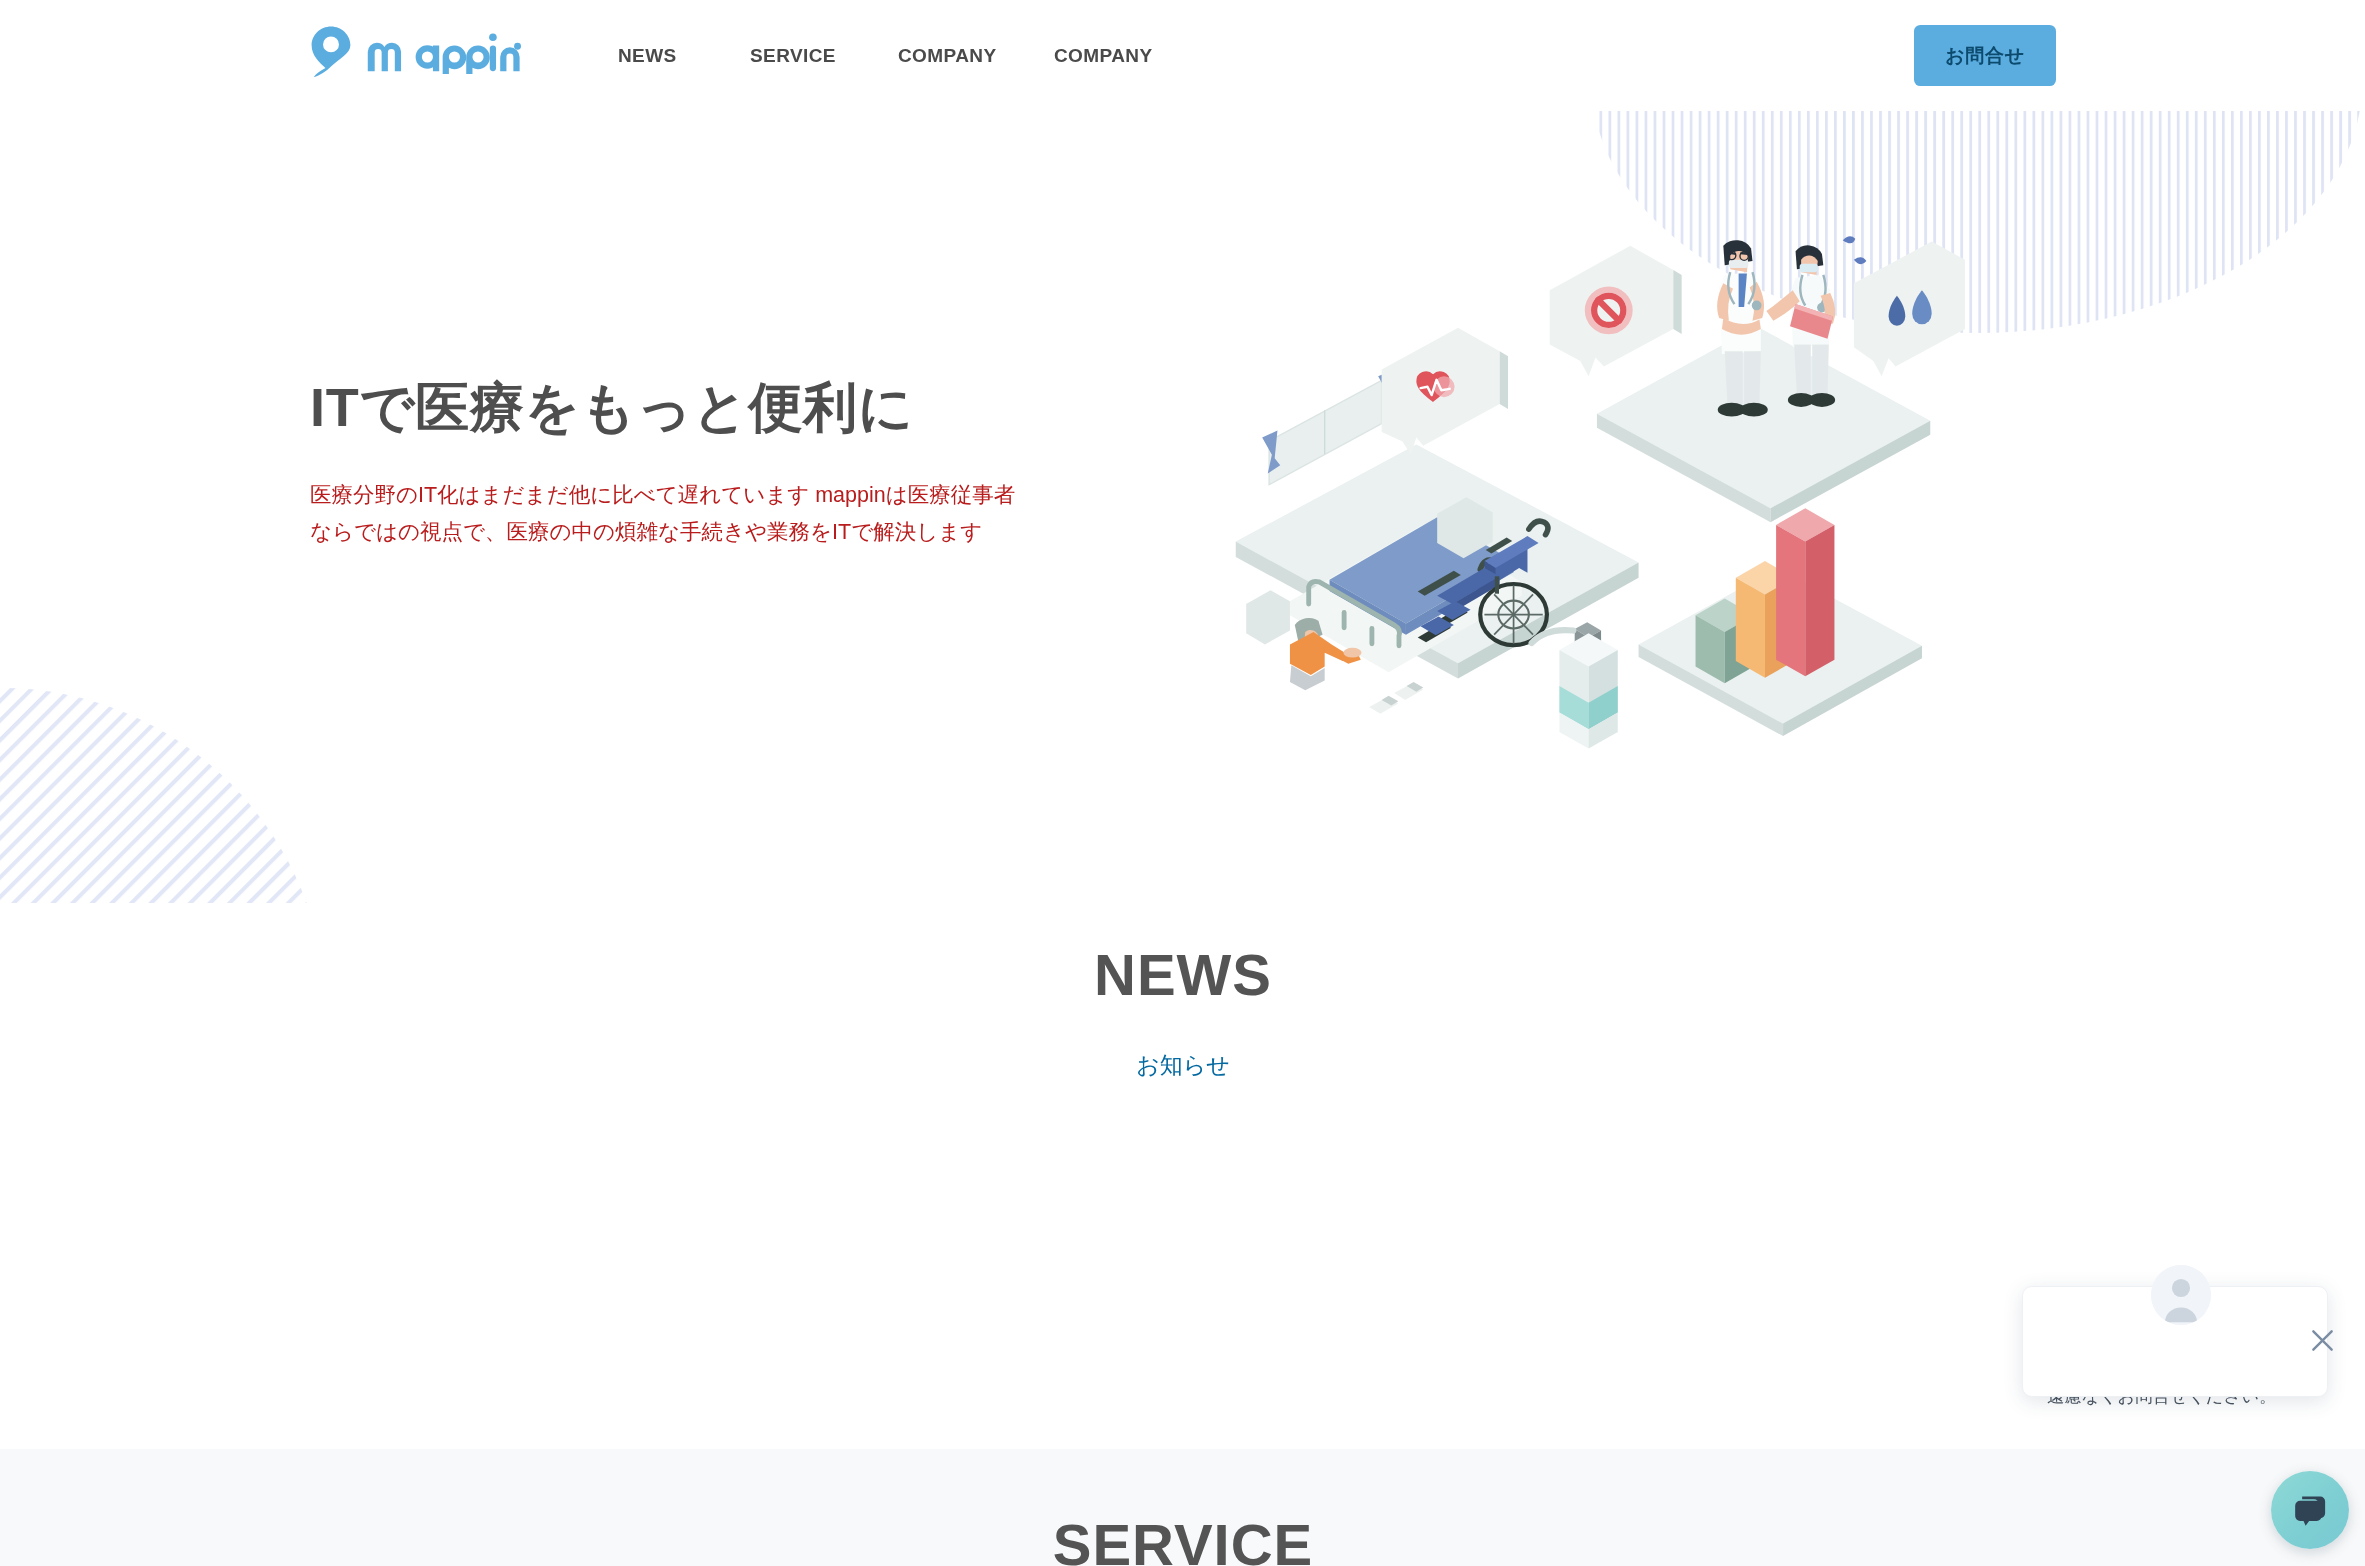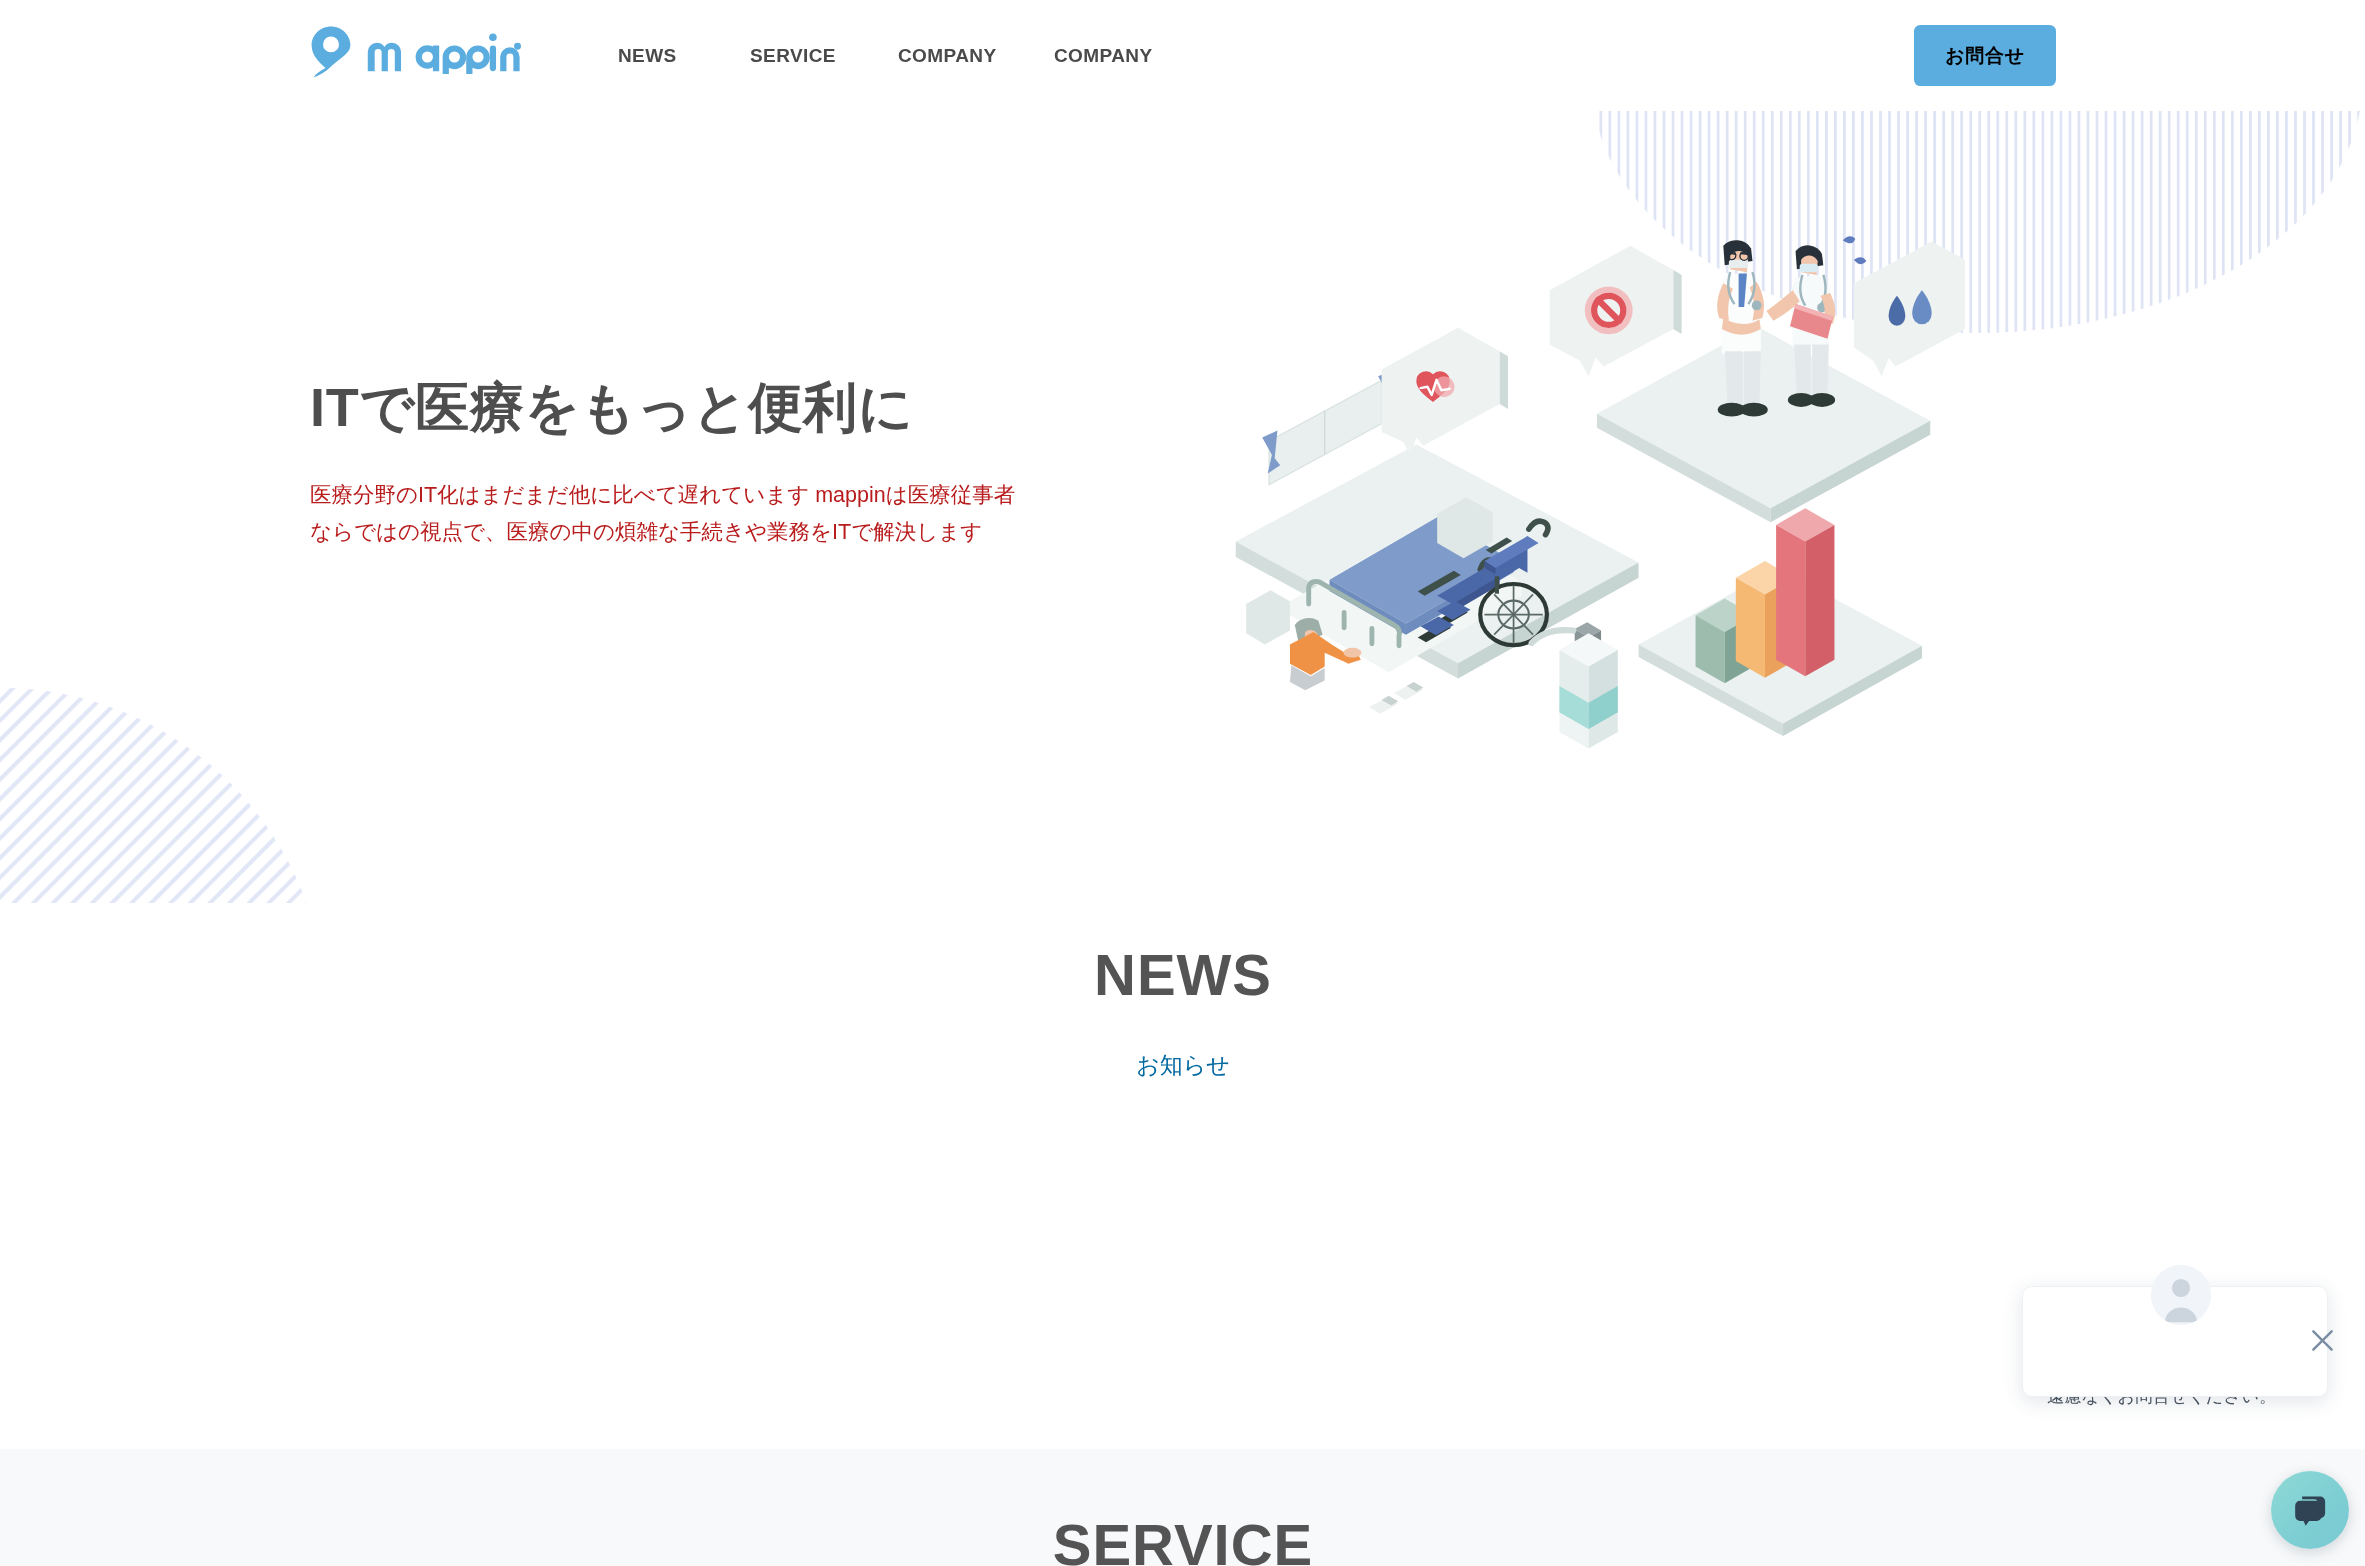--- a/index.html
+++ b/index.html
@@ -32,21 +32,21 @@
   .nav-item + .nav-item { margin-left: 76px; }
   #nav-news { width: 56px; }
   #nav-service { width: 72px; }
   #nav-member { width: 80px; }
   #nav-company { width: 90px; }
 
   .contact-btn {
     position: absolute; right: 310px; top: 25px;
     width: 142px; height: 61px;
     background: #5bade0; border: none; border-radius: 6.3px;
-    color: #000000; font-size: 19px; font-weight: 700;
+    color: #0c4a6e; font-size: 19px; font-weight: 700;
     font-family: "Liberation Sans","DejaVu Sans", sans-serif;
     cursor: pointer; letter-spacing: 0.7px;
     display:flex; align-items:center; justify-content:center;margin-left:27px;
   }
   .header-sep {
     position: absolute; top: 110px; left: 0; width: 2366px; height: 0.7px;
     background: #f3f4f6;
   }
 
   

